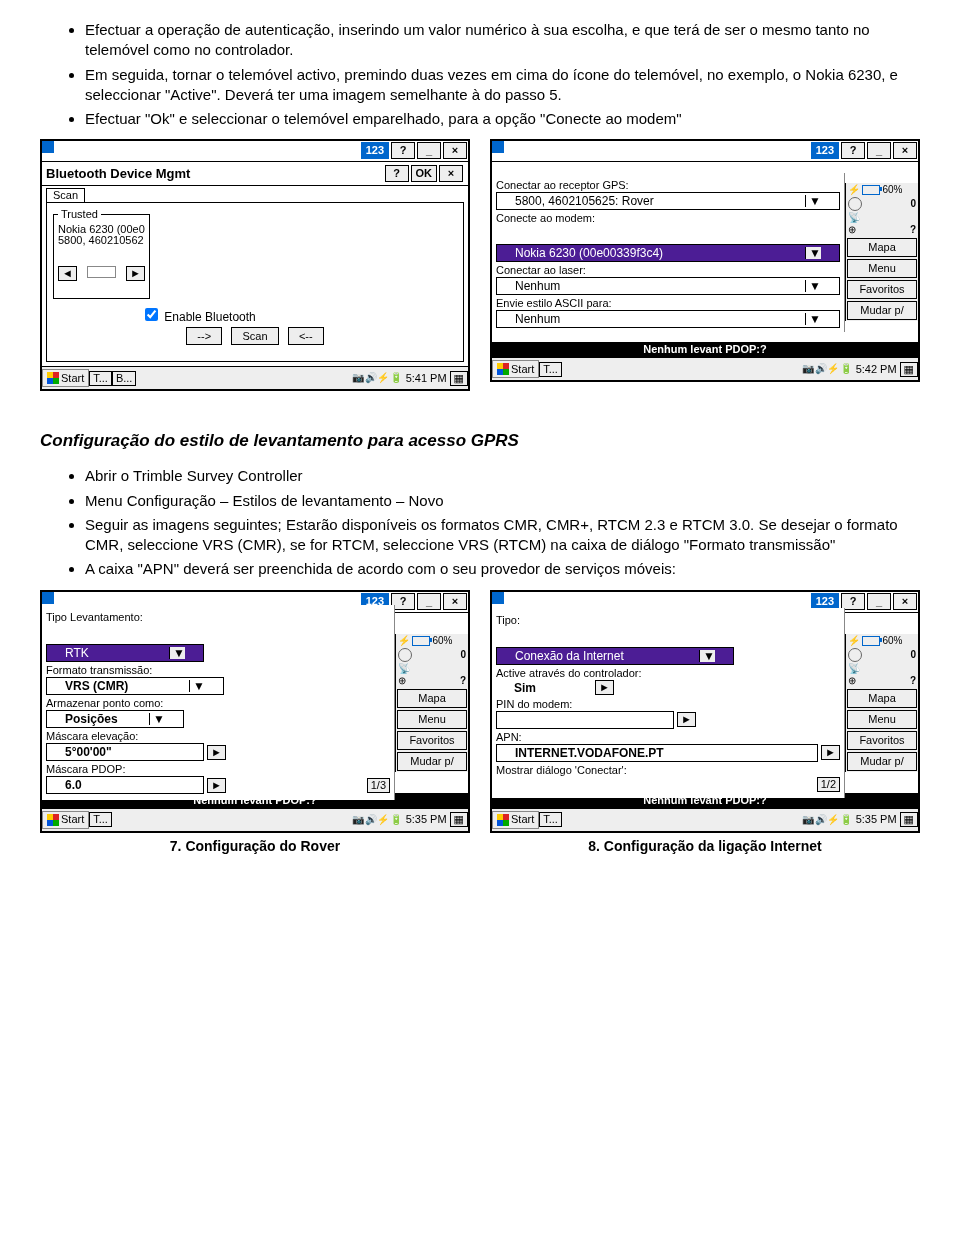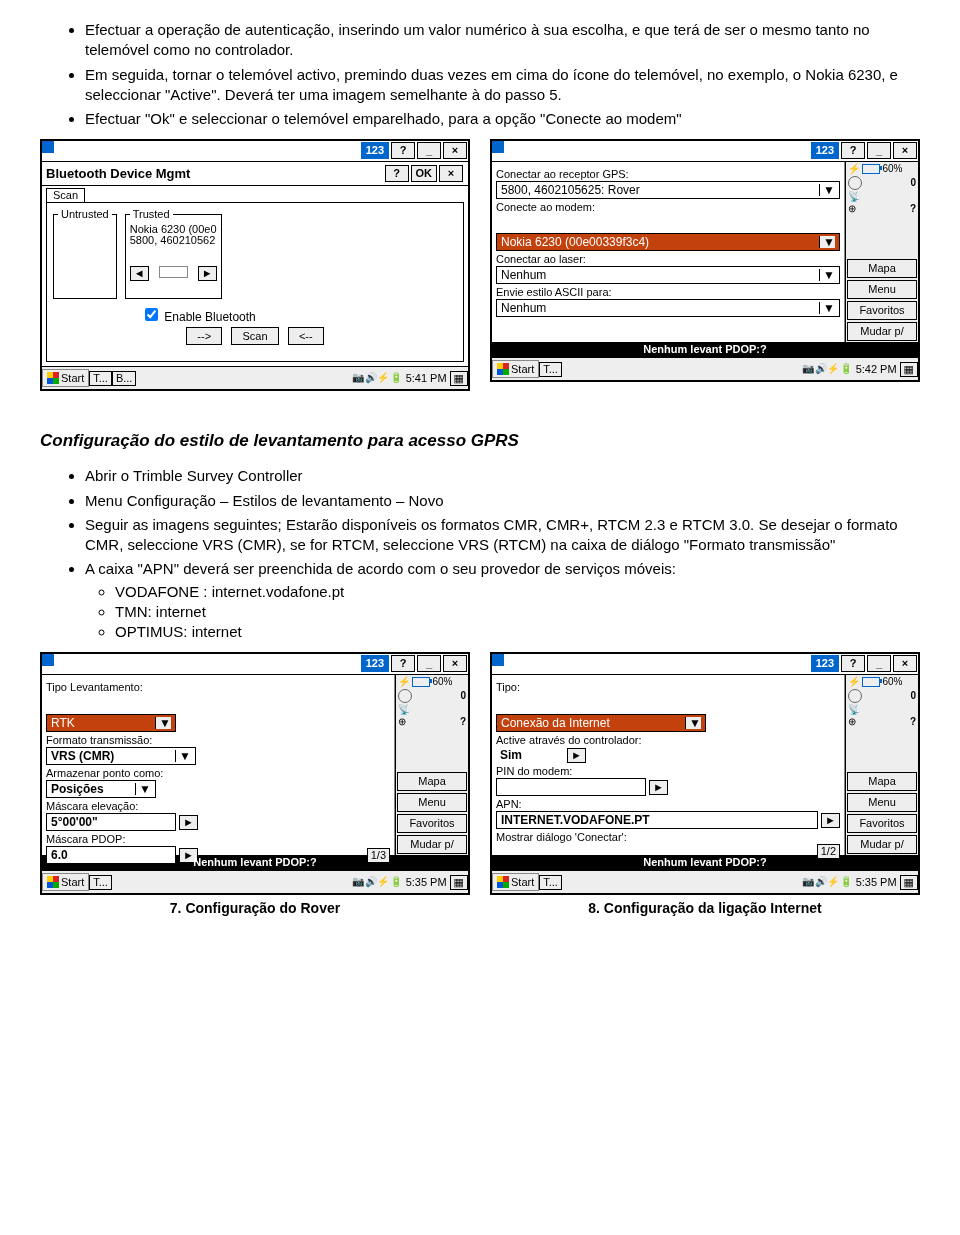--- a/index.html
+++ b/index.html
@@ -6,31 +6,31 @@
   ul.main { list-style: disc; padding-left: 45px; margin: 0 0 10px 0; }
   ul.main > li { margin-bottom: 4px; line-height: 1.35; }
   ul.sub { list-style: circle; padding-left: 30px; margin: 2px 0; }
   .ital { font-style: italic; font-weight: bold; font-size: 17px; margin-top: 40px; margin-bottom: 15px; }
   .row { display: flex; gap: 20px; margin-top: 10px; }
   .col { flex: 1; }
   .device { border: 2px solid #000; background: #fff; font-family: Tahoma, sans-serif; font-size: 12px; line-height: 1; }
   .device .topbar { background: #fff; display: flex; align-items: flex-start; border-bottom: 1px solid #000; height: 20px; }
   .device .topbar .spacer { flex: 1; }
   .device .btn { border: 1px solid #000; background: #eee; padding: 2px 4px; font-size: 11px; font-weight: bold; min-width: 14px; text-align: center; display: inline-block; margin: 1px; }
-  .device .main { display: flex; height: 180px; }
+  .device .main { display: flex; height: 180px; align-items: center; }
   .device .left { flex: 1; padding: 4px; background: #fff; border-right: 1px solid #888; }
   .device .right { width: 72px; background: #eee; border-left: 1px solid #000; display: flex; flex-direction: column; }
   .device .right .ritem { border: 1px solid #000; background: #eee; padding: 3px 2px; margin: 1px; font-size: 11px; text-align: center; }
   .device .statusbar { background: #000; color: #fff; font-size: 11px; padding: 2px 4px; text-align: center; font-weight: bold; }
   .device .taskbar { background: #eee; display: flex; align-items: center; height: 22px; border-top: 1px solid #000; }
   .device .taskbar .start { border: 1px solid #888; padding: 2px 4px; font-size: 11px; display: flex; align-items: center; gap: 2px; }
   .device .taskbar .winflag { width: 12px; height: 12px; display: inline-block; background: conic-gradient(#d22 0 25%, #0a0 0 50%, #05d 0 75%, #fc0 0); }
   .device .label { font-size: 11px; margin: 3px 0 1px 0; }
-  .device .field { border: 1px solid #000; background: #fff; padding: 2px 4px; font-size: 12px; display: flex; align-items: center; }
-  .device .field.selected { background: #c2410c; color: #fff; margin-top: 20px; }
+  .device .field { border: 1px solid #000; background: #fff; padding: 2px 18px; font-size: 12px; display: flex; align-items: center; }
+  .device .field.selected { background: #4c1d95; color: #fff; margin-top: 20px; }
   .device .field .dd { margin-left: auto; border-left: 1px solid #000; padding-left: 3px; }
   .device .titlebar { background: #fff; border-bottom: 1px solid #000; padding: 2px 4px; font-weight: bold; font-size: 13px; display: flex; align-items: center; }
   .caption { text-align: center; font-weight: bold; margin-top: 5px; font-size: 14px; }
   .fieldrow { display: flex; align-items: center; gap: 3px; margin-bottom: 2px; }
   .fieldrow .field { flex: 1; }
   .smallbtn { border: 1px solid #000; background: #eee; padding: 1px 3px; font-size: 11px; }
   .tinytab { border: 1px solid #000; border-bottom: none; padding: 1px 6px; font-size: 11px; display: inline-block; background: #fff; }
   .groupbox { border: 1px solid #000; margin: 2px; padding: 4px; height: 80px; font-size: 11px; }
   .groupbox legend { font-size: 11px; padding: 0 3px; }
   .halfcol { display: flex; gap: 4px; }
@@ -69,23 +69,20 @@
         <span class="btn">?</span>
         <span class="btn">OK</span>
         <span class="btn">×</span>
       </div>
       <div style="padding:2px 4px 0 4px">
         <span class="tinytab">Scan</span>
       </div>
       <div style="border:1px solid #000;margin:0 4px 4px 4px;padding:4px;height:150px">
         <div class="halfcol">
           <fieldset class="groupbox">
-            <legend>Untrusted</legend>
-          </fieldset>
-          <fieldset class="groupbox">
             <legend>Trusted</legend>
             <div>Nokia 6230 (00e0</div>
             <div>5800, 460210562</div>
             <div style="margin-top:20px;display:flex;gap:10px">
               <span class="smallbtn">◄</span>
               <span style="flex:1;border:1px solid #888;height:10px"></span>
               <span class="smallbtn">►</span>
             </div>
           </fieldset>
         </div>
@@ -191,25 +188,20 @@
 </div>
 
 <div class="ital">Configuração do estilo de levantamento para acesso GPRS</div>
 
 <ul class="main">
   <li>Abrir o Trimble Survey Controller</li>
   <li>Menu Configuração – Estilos de levantamento – Novo</li>
   <li>Seguir as imagens seguintes; Estarão disponíveis os formatos CMR, CMR+, RTCM 2.3 e RTCM 3.0. Se desejar o formato CMR, seleccione VRS (CMR), se for RTCM, seleccione VRS (RTCM) na caixa de diálogo "Formato transmissão"</li>
   <li>
     <span>A caixa "APN" deverá ser preenchida de acordo com o seu provedor de serviços móveis:</span>
-    <ul class="sub">
-      <li>VODAFONE : internet.vodafone.pt</li>
-      <li>TMN: internet</li>
-      <li>OPTIMUS: internet</li>
-    </ul>
   </li>
 </ul>
 
 <div class="row">
 
   <div class="col">
     <div class="device">
       <div class="topbar">
         <span class="bticon"></span>
         <span class="spacer"></span>

